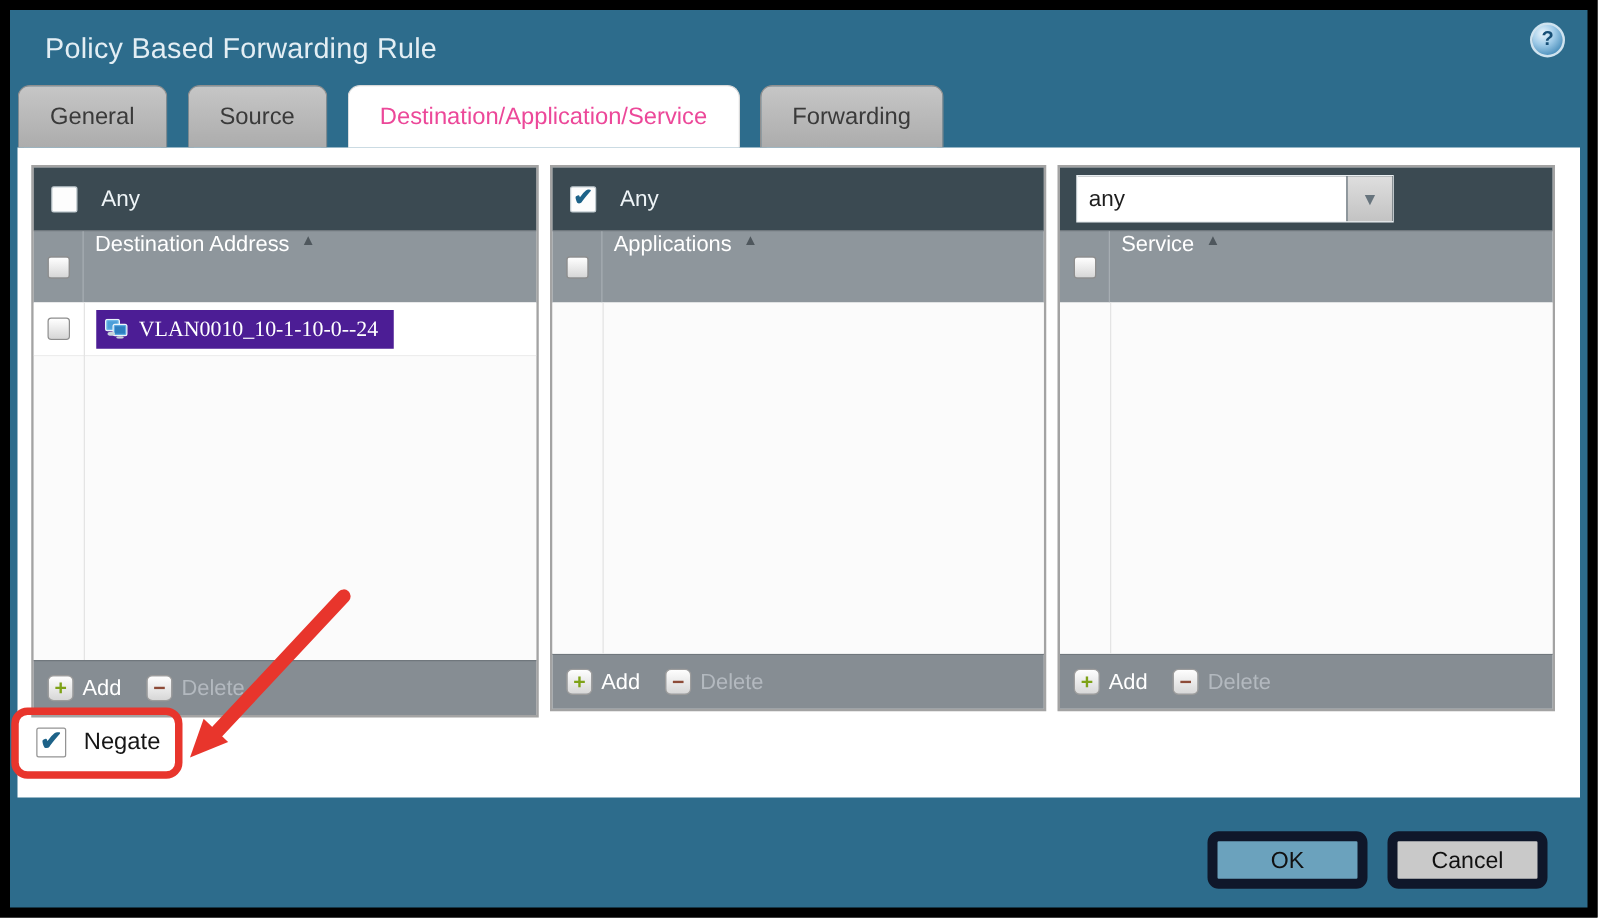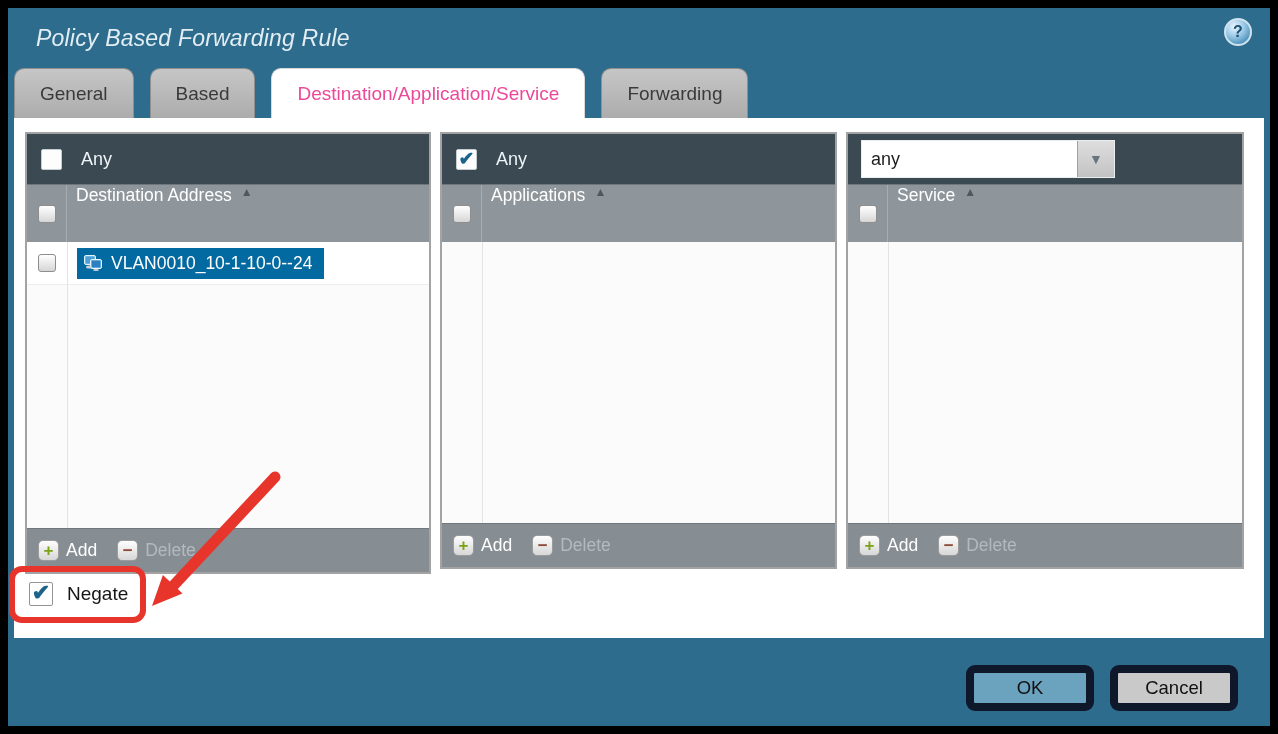--- a/index.html
+++ b/index.html
@@ -2,21 +2,21 @@
 <html><head>
 <meta charset="utf-8">
 <style>
   * { margin:0; padding:0; box-sizing:border-box; }
   html,body { width:1278px; height:734px; background:#000; font-family:"Liberation Sans", sans-serif; overflow:hidden; }
 
   .dialog { position:absolute; left:8px; top:8px; width:1262px; height:718px; background:#2d6c8c; }
 
   
   .titlebar { position:absolute; left:28px; top:0; height:60px; display:flex; align-items:center; }
-  .titlebar .title { color:#e3eef4; font-size:23px; letter-spacing:.2px;font-style:italic; }
+  .titlebar .title { color:#e3eef4; font-size:23px; letter-spacing:.2px; }
   .help-btn { position:absolute; right:18px; top:10px; width:28px; height:28px; border-radius:50%;
     background:radial-gradient(circle at 35% 28%, #eaf5fc, #9fcbe8 40%, #3f87b6 85%);
     border:2px solid #cfe3ef; display:flex; align-items:center; justify-content:center;
     color:#174f76; font-size:16px; font-weight:bold; cursor:pointer; }
 
   
   .tabs { position:absolute; left:6px; top:60px; display:flex; gap:16px; align-items:flex-end; height:50px; z-index:3; }
   .tab { height:50px; display:flex; align-items:center; padding:0 25px; font-size:19px; color:#3a3a3a;
     background:linear-gradient(#c6c6c6,#acacac); border:1px solid #8f8f8f; border-bottom:none;
     border-radius:10px 10px 0 0; cursor:pointer; white-space:nowrap; }
@@ -38,21 +38,21 @@
   .cb-cell { width:40px; height:100%; display:flex; align-items:center; justify-content:center; border-right:1px solid #a6adb2; }
   .col-subheader .col-title { color:#fff; font-size:17.5px; margin-left:9px; }
   .sort-arrow { color:#4f575d; font-size:12px; margin-left:9px; }
 
   .col-list { flex:1 1 auto; position:relative; background:#fbfbfb; overflow:hidden; }
   .col-list::before { content:""; position:absolute; left:40px; top:0; bottom:0; width:1px; background:#e4e4e4; }
 
   .addr-row { height:43px; display:flex; align-items:center; border-bottom:1px solid #ededed; background:#fff; cursor:pointer; }
   .addr-row.alt { background:#f6f6f6; }
   .addr-chip { margin-left:21px; height:31px; display:inline-flex; align-items:center; gap:8px;
-    background:#0369a1; color:#fff; font-size:17.5px; padding:0 12px 0 7px; }
+    background:#4c1d95; color:#fff; font-size:17.5px; padding:0 12px 0 7px;font-family:Liberation Serif, serif; }
 
   .col-footer { height:44px; background:#868d93; border-top:1px solid #70777d; display:flex; align-items:center;
     padding-left:11px; gap:20px; flex:0 0 auto; }
   .foot-btn { display:flex; align-items:center; gap:7px; cursor:pointer; }
   .mini-icon { width:21px; height:21px; border-radius:5px; background:linear-gradient(#fefefe,#d7d7d7);
     border:1px solid #9c9c9c; display:flex; align-items:center; justify-content:center;
     font-size:17px; font-weight:bold; line-height:1; }
   .mini-icon.plus  { color:#7ea217; }
   .mini-icon.minus { color:#8d4b38; }
   .foot-btn .lbl { color:#fff; font-size:17.5px; }
@@ -100,21 +100,21 @@
   </div>
   <div class="help-btn">
     <span>?</span>
   </div>
 
   <div class="tabs">
     <div class="tab">
         <span>General</span>
       </div>
     <div class="tab">
-        <span>Based</span>
+        <span>Source</span>
       </div>
     <div class="tab active">
         <span>Destination/Application/Service</span>
       </div>
     <div class="tab">
         <span>Forwarding</span>
       </div>
   </div>
 
   <div class="content">

